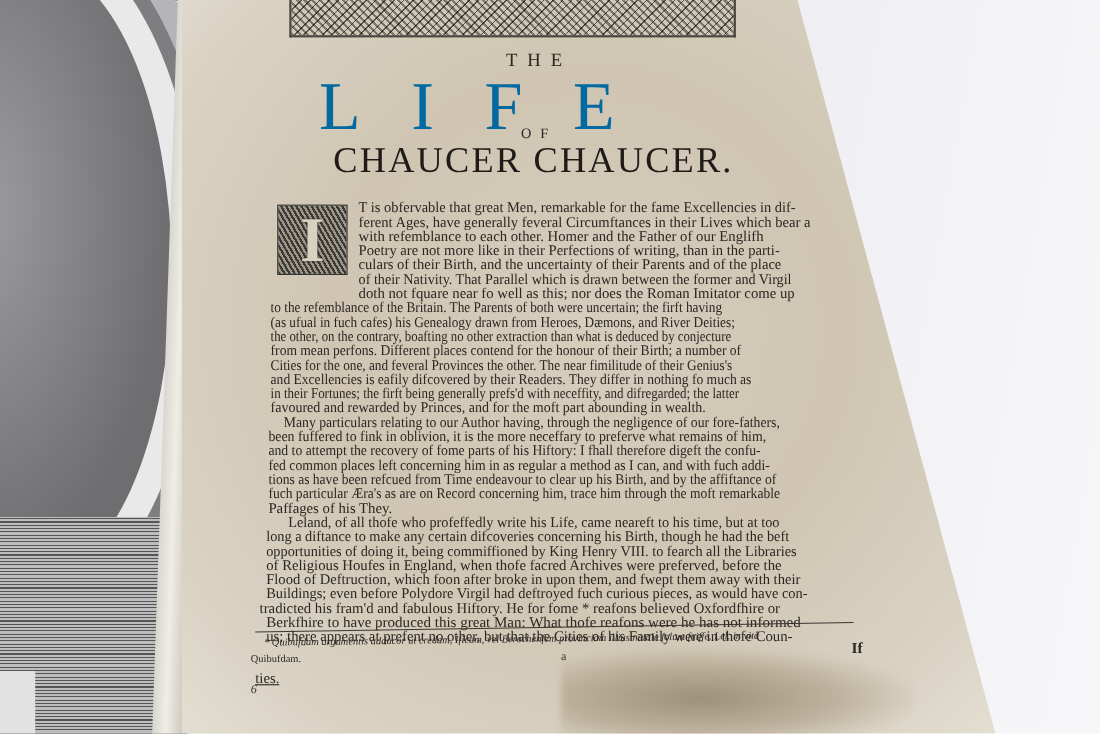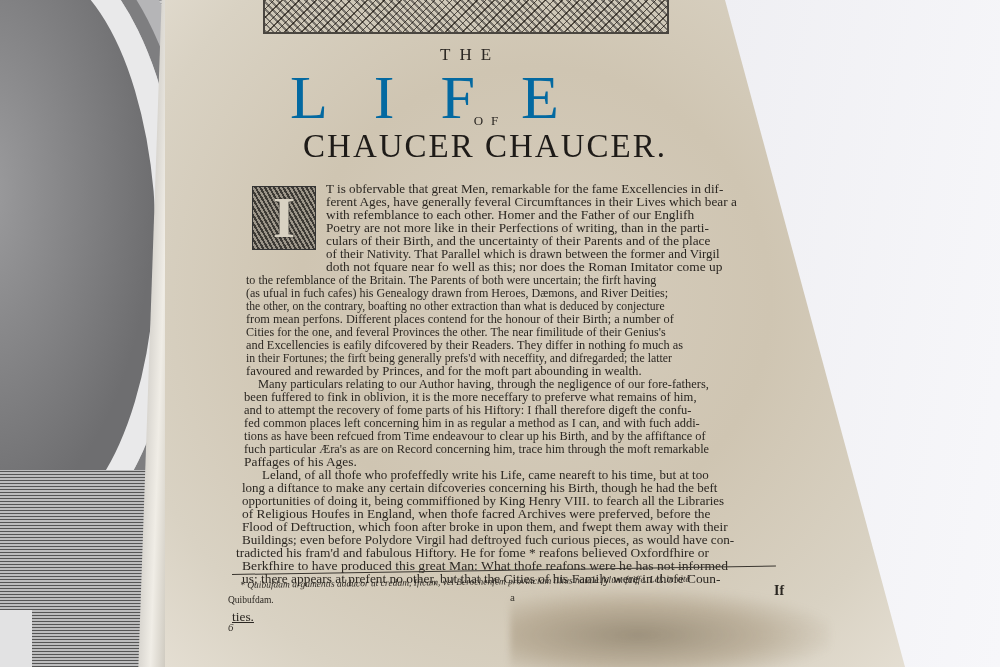--- a/index.html
+++ b/index.html
@@ -46,21 +46,21 @@
     filter: blur(3px);
   }
   .headpiece {
     position: absolute; left: 263px; top: 0; width: 402px; height: 32px;
     border: 2px solid #4a4640; border-top: none;
     background: repeating-linear-gradient(45deg, #7a756d 0 2px, #cfc8b8 2px 5px),
                 repeating-linear-gradient(-45deg, #6a655e 0 1px, transparent 1px 6px);
     background-blend-mode: multiply;
   }
   .title-the {
-    position: absolute; left: 440px; top: 45px; width: 100px; 
+    position: absolute; left: 440px; top: 45px; width: 100px; text-align: center;
     font-size: 17px; letter-spacing: 9px; color: #2a2622;
   }
   .title-life {
     position: absolute; left: 290px; top: 62px; width: 380px; 
     font-size: 62px; letter-spacing: 46px; color: #0369a1; font-weight: normal;
   }
   .title-of {
     position: absolute; left: 450px; top: 113px; width: 80px; text-align: center;
     font-size: 13px; letter-spacing: 8px; color: #2a2622;
   }
@@ -134,21 +134,21 @@
   <div class="line" style="left:246px;top:325px;transform:scaleX(0.9)">Cities for the one, and feveral Provinces the other.  The near fimilitude of their Genius's</div>
   <div class="line" style="left:246px;top:338px;transform:scaleX(0.92)">and Excellencies is eafily difcovered by their Readers.  They differ in nothing fo much as</div>
   <div class="line" style="left:246px;top:351px;transform:scaleX(0.88)">in their Fortunes; the firft being generally prefs'd with neceffity, and difregarded; the latter</div>
   <div class="line" style="left:246px;top:364px;transform:scaleX(0.95)">favoured and rewarded by Princes, and for the moft part abounding in wealth.</div>
   <div class="line" style="left:258px;top:377px;transform:scaleX(0.93)">Many particulars relating to our Author having, through the negligence of our fore-fathers,</div>
   <div class="line" style="left:244px;top:390px;transform:scaleX(0.94)">been fuffered to fink in oblivion, it is the more neceffary to preferve what remains of him,</div>
   <div class="line" style="left:244px;top:403px;transform:scaleX(0.93)">and to attempt the recovery of fome parts of his Hiftory: I fhall therefore digeft the confu-</div>
   <div class="line" style="left:244px;top:416px;transform:scaleX(0.93)">fed common places left concerning him in as regular a method as I can, and with fuch addi-</div>
   <div class="line" style="left:244px;top:429px;transform:scaleX(0.92)">tions as have been refcued from Time endeavour to clear up his Birth, and by the affiftance of</div>
   <div class="line" style="left:244px;top:442px;transform:scaleX(0.92)">fuch particular Æra's as are on Record concerning him, trace him through the moft remarkable</div>
-  <div class="line" style="left:244px;top:455px;">Paffages of his Ages.</div>
+  <div class="line" style="left:244px;top:455px;">Paffages of his They.</div>
   <div class="line" style="left:262px;top:468px;transform:scaleX(0.97)">Leland, of all thofe who profeffedly write his Life, came neareft to his time, but at too</div>
   <div class="line" style="left:242px;top:481px;transform:scaleX(0.97)">long a diftance to make any certain difcoveries concerning his Birth, though he had the beft</div>
   <div class="line" style="left:242px;top:494px;transform:scaleX(0.97)">opportunities of doing it, being commiffioned by King Henry VIII. to fearch all the Libraries</div>
   <div class="line" style="left:242px;top:507px;transform:scaleX(1.0)">of Religious Houfes in England, when thofe facred Archives were preferved, before the</div>
   <div class="line" style="left:242px;top:520px;transform:scaleX(0.99)">Flood of Deftruction, which foon after broke in upon them, and fwept them away with their</div>
   <div class="line" style="left:242px;top:533px;transform:scaleX(0.98)">Buildings; even before Polydore Virgil had deftroyed fuch curious pieces, as would have con-</div>
   <div class="line" style="left:236px;top:546px;transform:scaleX(1.0)">tradicted his fram'd and fabulous Hiftory.  He for fome * reafons believed Oxfordfhire or</div>
   <div class="line" style="left:242px;top:559px;transform:scaleX(1.02)">Berkfhire to have produced this great Man: What thofe reafons were he has not informed</div>
   <div class="line" style="left:242px;top:572px;transform:scaleX(1.0)">us; there appears at prefent no other, but that the Cities of his Family were in thofe Coun-</div>
   <div class="line" style="left:232px;top:610px;text-decoration:underline;">ties.</div>

